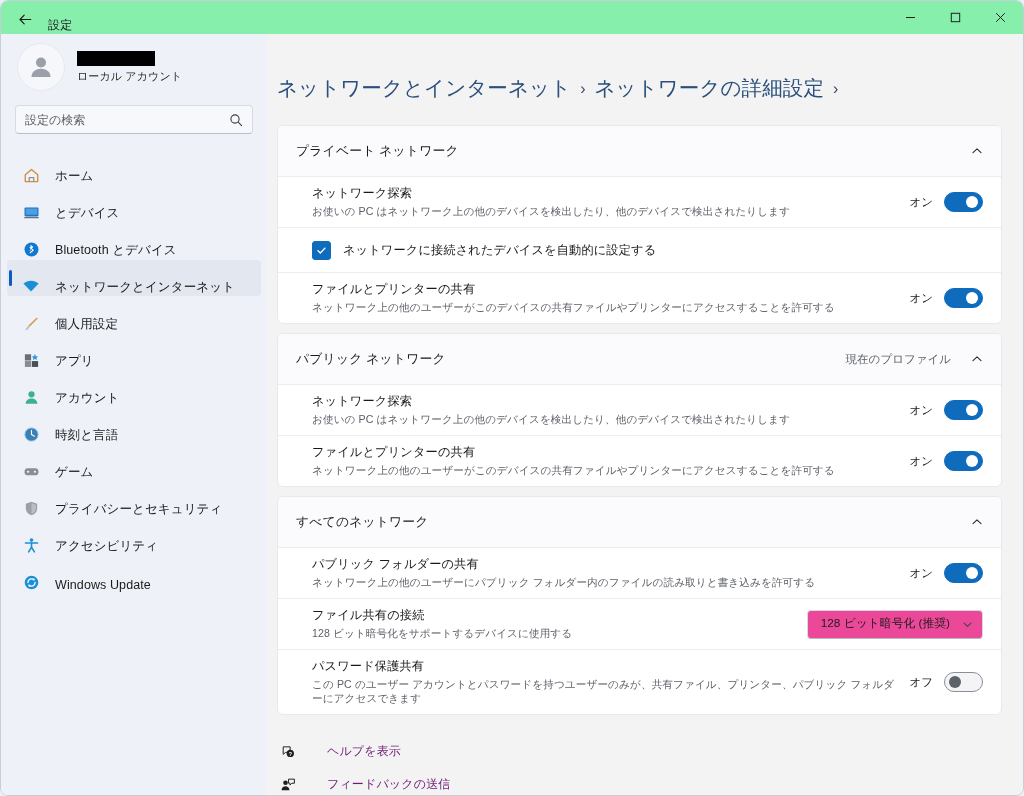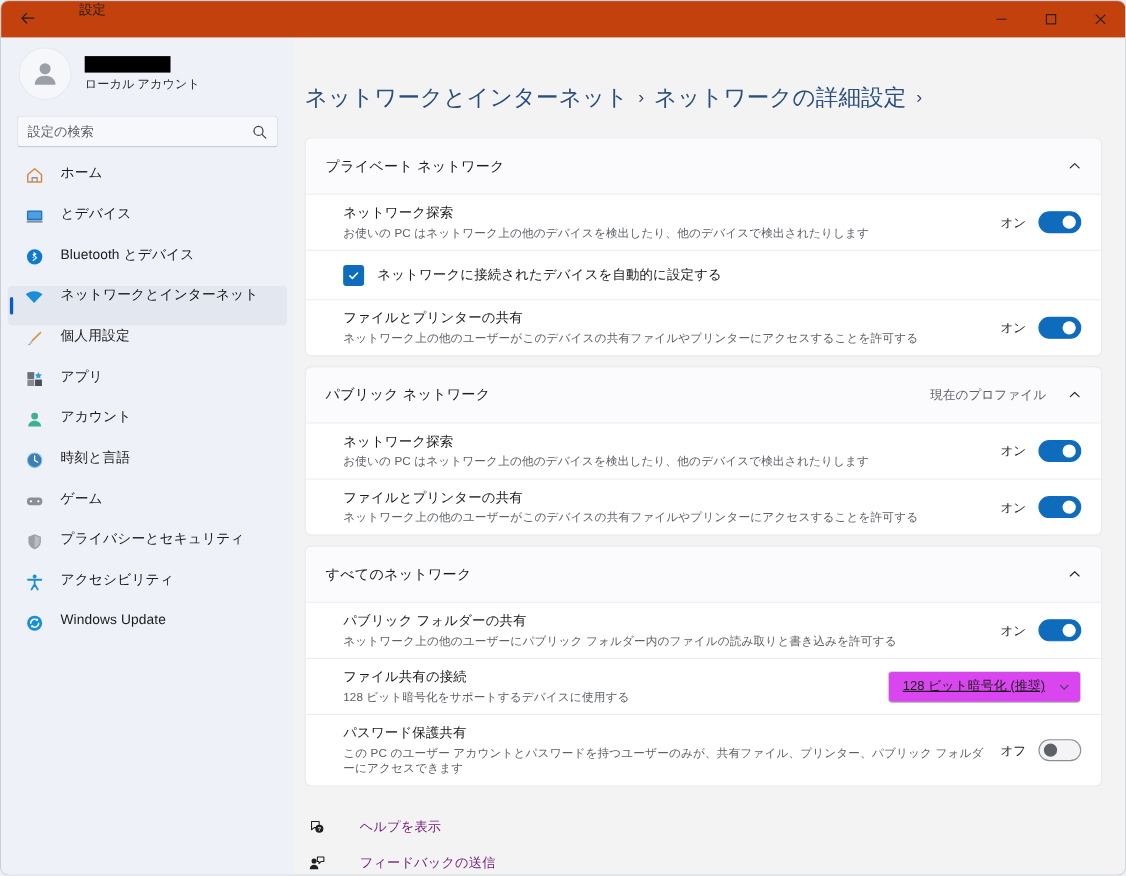--- a/index.html
+++ b/index.html
@@ -24,26 +24,25 @@
     border-radius: 8px;
     overflow: hidden;
     display: flex;
     flex-direction: column;
   }
 
   
   .titlebar {
     height: 33px;
     flex: 0 0 33px;
-    background: #c2410c;
-    display: flex;
-    align-items: flex-start;
+    background: #86efac;
+    display: flex;
+    align-items: flex-end;
     position: relative;
     user-select: none;
-    gap: 24px;
   }
   .tb-back {
     width: 30px;
     height: 30px;
     margin-left: 9px;
     display: flex;
     align-items: center;
     justify-content: center;
     border-radius: 4px;
     color: #1b1b1b;
@@ -118,21 +117,20 @@
     width: 78px;
     height: 15px;
     background: #000000;
     display: block;
   }
   .account-type {
     font-size: 11px;
     color: #2b2b2b;
     margin-top: 3px;
     letter-spacing: 0.1px;
-    font-family: Liberation Serif, serif;
   }
 
   .searchwrap {
     padding: 9px 14px 4px 14px;
   }
   .searchbox {
     height: 29px;
     background: #f7f8fb;
     border: 1px solid #d7dbe3;
     border-bottom: 1px solid #b9bfca;
@@ -156,21 +154,21 @@
   .search-icon { color: #3a3d42; display: flex; }
 
   .navlist {
     margin-top: 11px;
     padding: 0 6px;
     overflow: hidden;
   }
   .navitem {
     height: 36px;
     display: flex;
-    align-items: flex-start;
+    align-items: flex-end;
     border-radius: 4px;
     padding-left: 14px;
     position: relative;
     box-sizing: border-box;
     margin-bottom: 1px;
   }
   .navitem.selected { background: #e3e7ef; }
   .navitem.selected::before {
     content: "";
     position: absolute;
@@ -350,32 +348,31 @@
     font-size: 12.2px;
     color: #191919;
     margin-left: 12px;
     letter-spacing: 0.15px;
   }
 
   
   .dropdown {
     height: 29px;
     min-width: 150px;
-    background: #d946ef;
+    background: #ec4899;
     border: 1px solid #d6d9df;
     border-bottom-color: #b8bcc4;
     border-radius: 4px;
     display: flex;
     align-items: center;
     justify-content: space-between;
     padding: 0 9px 0 13px;
     box-sizing: border-box;
     flex: 0 0 auto;
     margin-left: 14px;
-    text-decoration: underline;
   }
   .dropdown .dd-value {
     font-size: 11.8px;
     color: #1b1b1b;
     white-space: nowrap;
   }
   .dropdown .dd-chev {
     margin-left: 12px;
     color: #40444a;
     display: flex;

